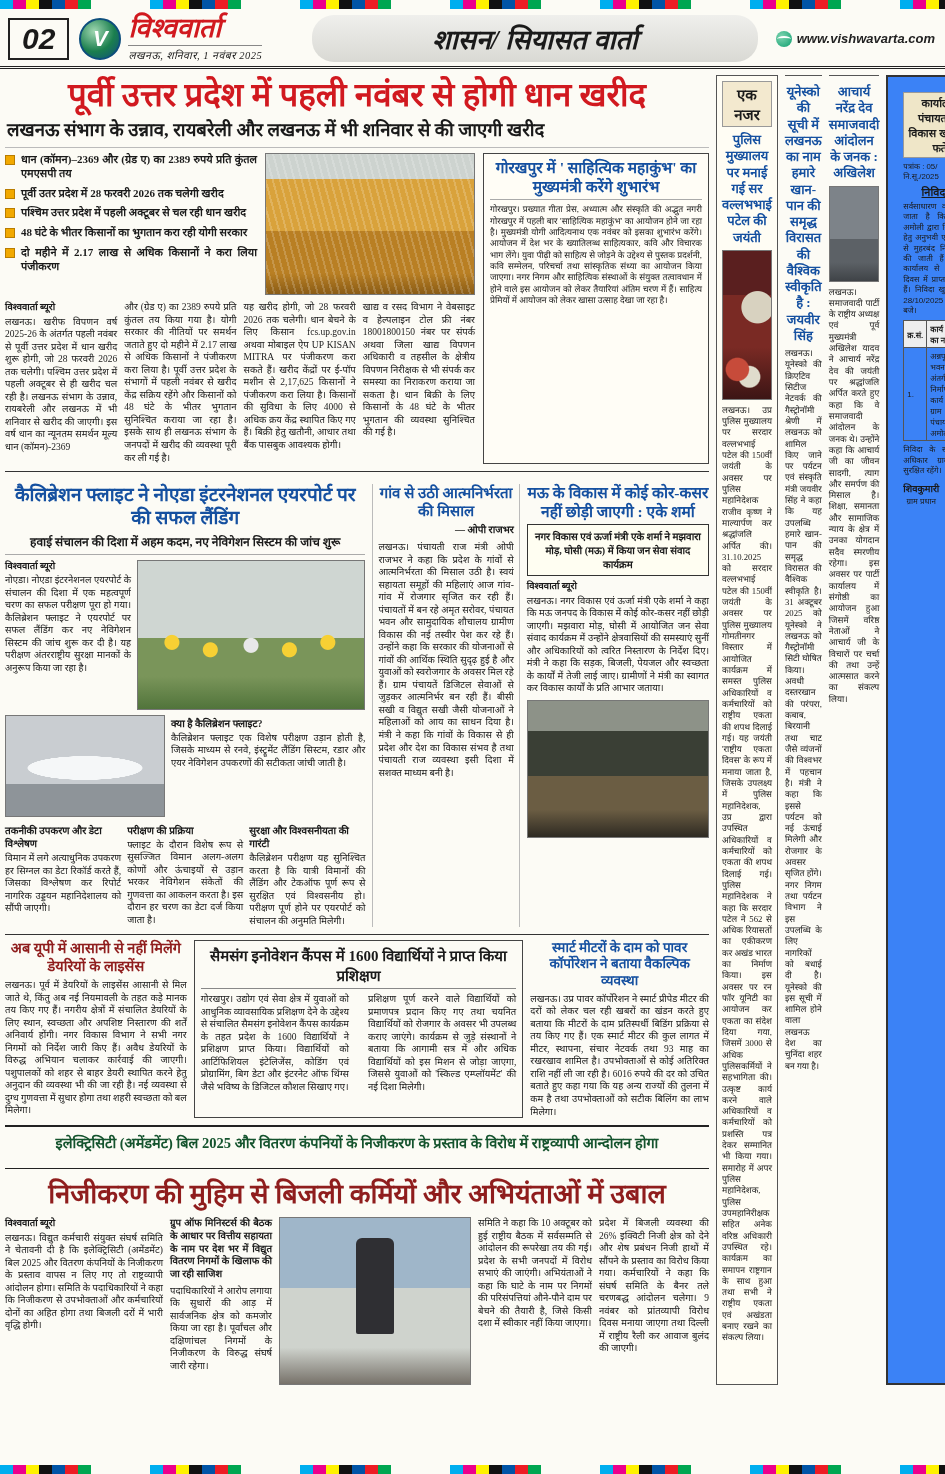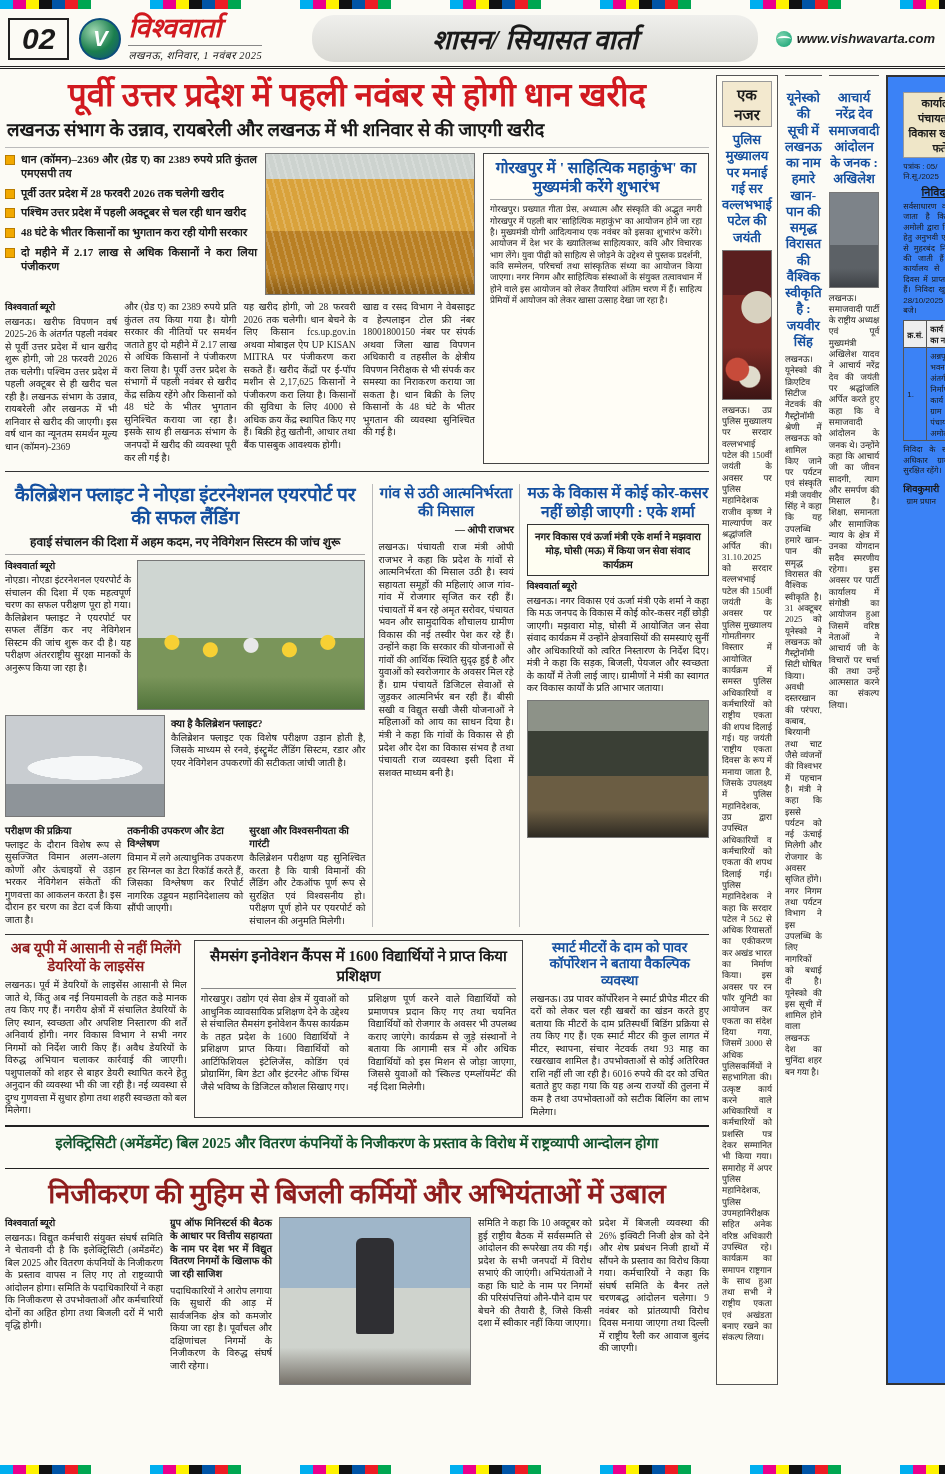--- a/index.html
+++ b/index.html
@@ -113,21 +113,21 @@
 
   
   .eknazar { border:1.5px solid #555; padding:5px; background:#fffdf4; }
   .eknazar-head { text-align:center; font-weight:bold; font-size:15px; background:#f3e9cf; border:1px solid #999; padding:2px 0; margin-bottom:5px; }
   .sb-h { color:#1550a0; font-weight:bold; font-size:13px; line-height:1.25; text-align:center; margin-bottom:4px; }
   .patel-photo { height:150px; margin-bottom:5px;
     background: radial-gradient(circle at 72% 38%, #d8d2c0 0 16%, transparent 17%),
                 radial-gradient(circle at 30% 80%, #c74b3a 0 9%, transparent 10%),
                 radial-gradient(circle at 55% 85%, #e0dccc 0 8%, transparent 9%),
                 linear-gradient(180deg,#5a1f1f 0 30%, #7a2a24 30% 65%, #3c1515); }
-  .sb-story { border-top:1.5px solid #555; padding-top:14px; }
+  .sb-story { border-top:1.5px solid #555; padding-top:8px; }
   .akhilesh-photo { height:96px; margin-bottom:5px;
     background: linear-gradient(180deg,#7d8389 0 55%, #5c6166 55% 80%, #3f4347); }
 
   .tender { border:2px solid #333; padding:15px; background:#3b82f6; font-family:"Liberation Sans",sans-serif; }
   .tender-office { text-align:center; font-weight:bold; font-size:11px; background:#efe6c8; border:1px solid #999; padding:2px; }
   .tender-meta { display:flex; justify-content:space-between; font-size:7.8px; margin:3px 0; }
   .tender-title { text-align:center; font-weight:bold; font-size:11px; text-decoration:underline; margin:2px 0 3px; }
   .tender p { font-size:8px; line-height:1.3; }
   .tender table { width:100%; border-collapse:collapse; margin:4px 0; font-size:8px; }
   .tender th, .tender td { border:1px solid #555; padding:2px 3px; text-align:left; }
@@ -230,26 +230,26 @@
           </div>
           <div class="calib-rowB">
             <div class="photo plane"></div>
             <div class="txt body-sm">
               <div class="shead">क्या है कैलिब्रेशन फ्लाइट?</div>
               <p>कैलिब्रेशन फ्लाइट एक विशेष परीक्षण उड़ान होती है, जिसके माध्यम से रनवे, इंस्ट्रूमेंट लैंडिंग सिस्टम, रडार और एयर नेविगेशन उपकरणों की सटीकता जांची जाती है।</p>
             </div>
           </div>
           <div class="calib-rowC">
             <div class="txt body-sm">
+              <div class="shead">तकनीकी उपकरण और डेटा विश्लेषण</div>
+              <p>विमान में लगे अत्याधुनिक उपकरण हर सिग्नल का डेटा रिकॉर्ड करते हैं, जिसका विश्लेषण कर रिपोर्ट नागरिक उड्डयन महानिदेशालय को सौंपी जाएगी।</p>
+            </div>
+            <div class="txt body-sm">
               <div class="shead">परीक्षण की प्रक्रिया</div>
               <p>फ्लाइट के दौरान विशेष रूप से सुसज्जित विमान अलग-अलग कोणों और ऊंचाइयों से उड़ान भरकर नेविगेशन संकेतों की गुणवत्ता का आकलन करता है। इस दौरान हर चरण का डेटा दर्ज किया जाता है।</p>
-            </div>
-            <div class="txt body-sm">
-              <div class="shead">तकनीकी उपकरण और डेटा विश्लेषण</div>
-              <p>विमान में लगे अत्याधुनिक उपकरण हर सिग्नल का डेटा रिकॉर्ड करते हैं, जिसका विश्लेषण कर रिपोर्ट नागरिक उड्डयन महानिदेशालय को सौंपी जाएगी।</p>
             </div>
             <div class="txt body-sm">
               <div class="shead">सुरक्षा और विश्वसनीयता की गारंटी</div>
               <p>कैलिब्रेशन परीक्षण यह सुनिश्चित करता है कि यात्री विमानों की लैंडिंग और टेकऑफ पूर्ण रूप से सुरक्षित एवं विश्वसनीय हो। परीक्षण पूर्ण होने पर एयरपोर्ट को संचालन की अनुमति मिलेगी।</p>
             </div>
           </div>
         </div>
 
         <div class="rajbhar">
           <h3>गांव से उठी आत्मनिर्भरता की मिसाल</h3>

